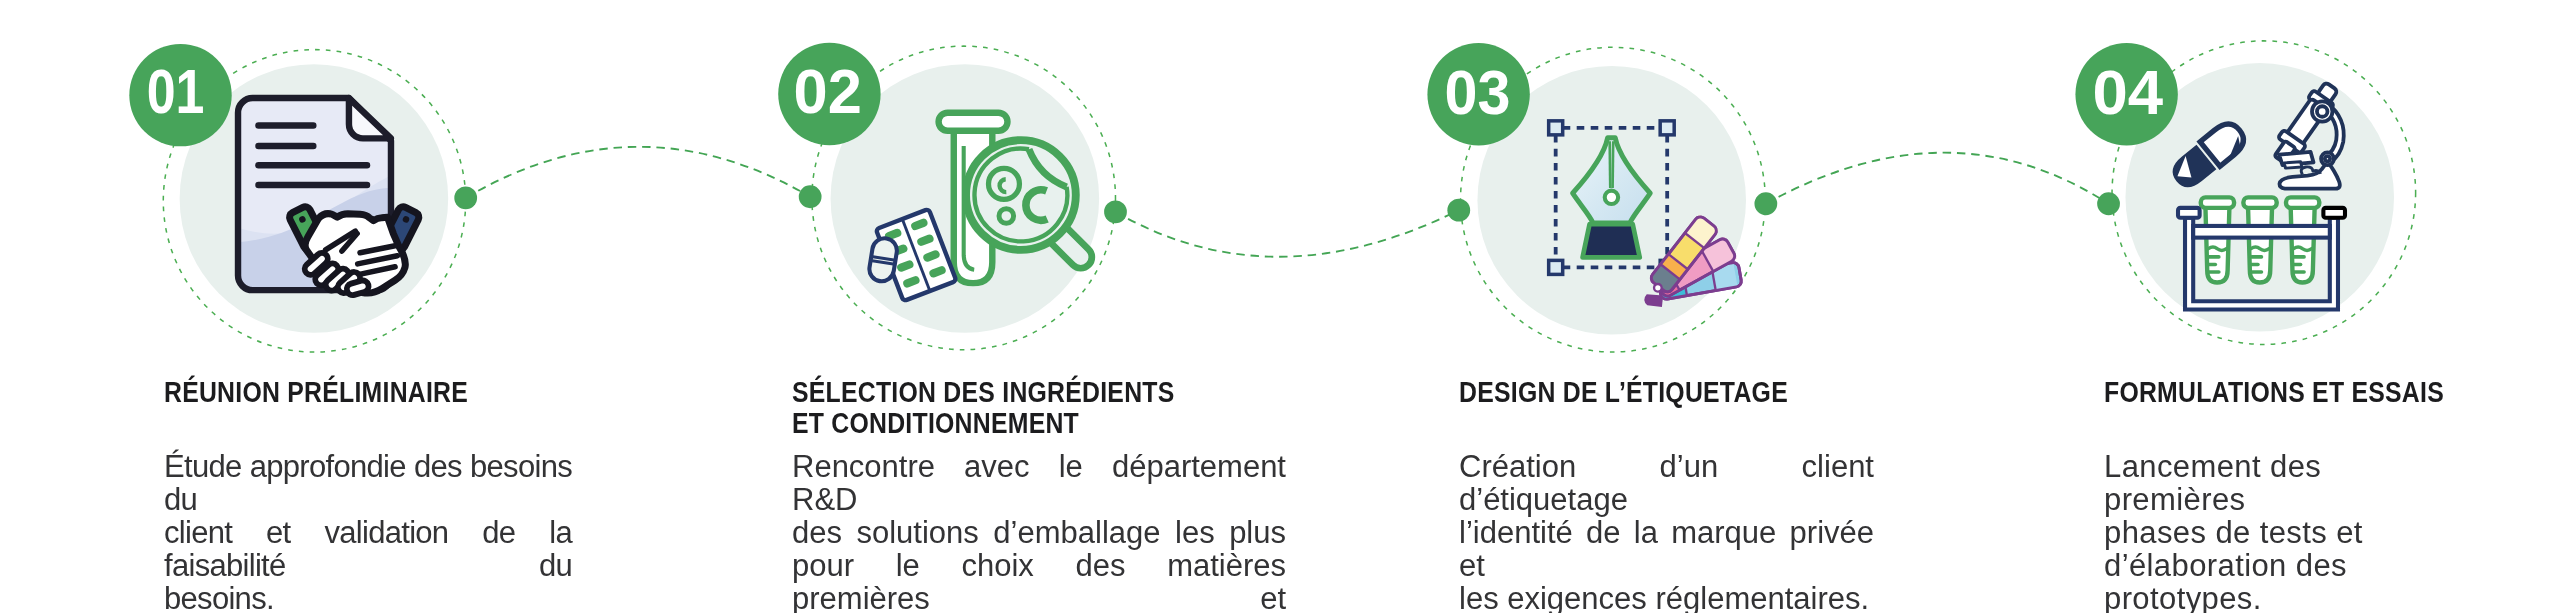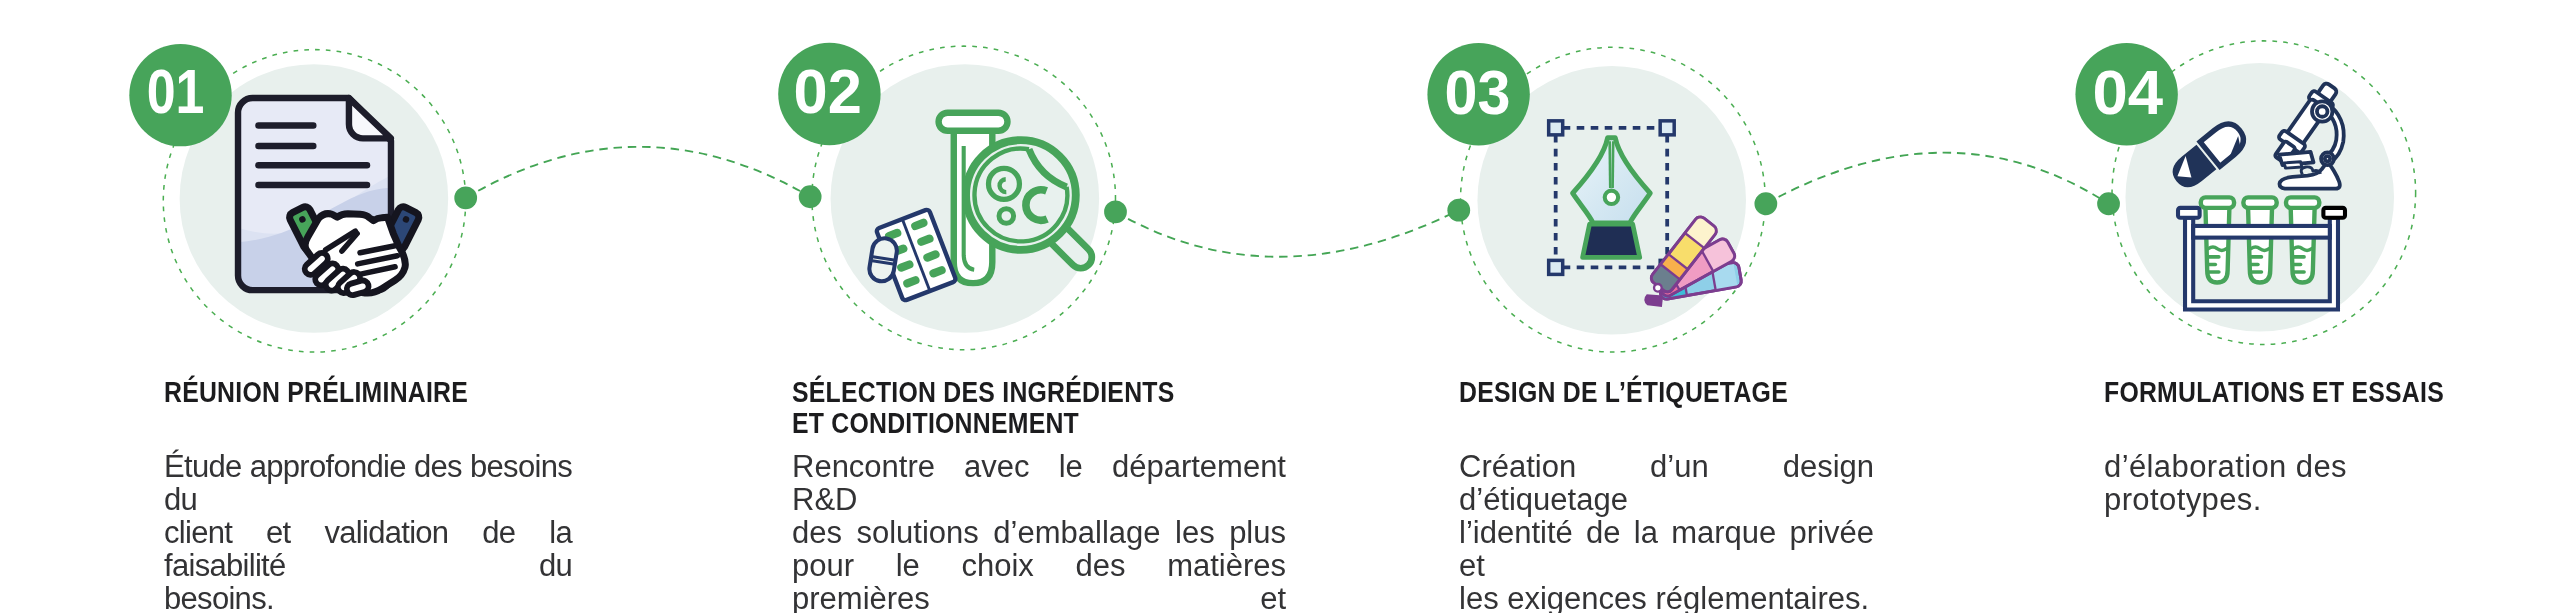--- a/index.html
+++ b/index.html
@@ -285,21 +285,23 @@
   <div class="j">client et validation de la faisabilité du</div>
   <div>besoins.</div>
 </div>
 <div class="bodytxt" style="left:792px;top:450px;width:494px">
   <div class="j">Rencontre avec le département R&amp;D</div>
   <div class="j">des solutions d’emballage les plus</div>
   <div class="j">pour le choix des matières premières et</div>
   <div>adaptées.</div>
 </div>
 <div class="bodytxt" style="left:1459px;top:450px;width:415px">
-  <div class="j">Création d’un design d’étiquetage</div>
+  <div class="j">Création d’un client d’étiquetage</div>
   <div class="j">l’identité de la marque privée et</div>
   <div>les exigences réglementaires.</div>
 </div>
 <div class="bodytxt" style="left:2104px;top:450px;width:362px;letter-spacing:0.4px">
+  <div>Lancement des premières</div>
+  <div>phases de tests et</div>
   <div>d’élaboration des</div>
   <div>prototypes.</div>
 </div>
 
 
 </body></html>

